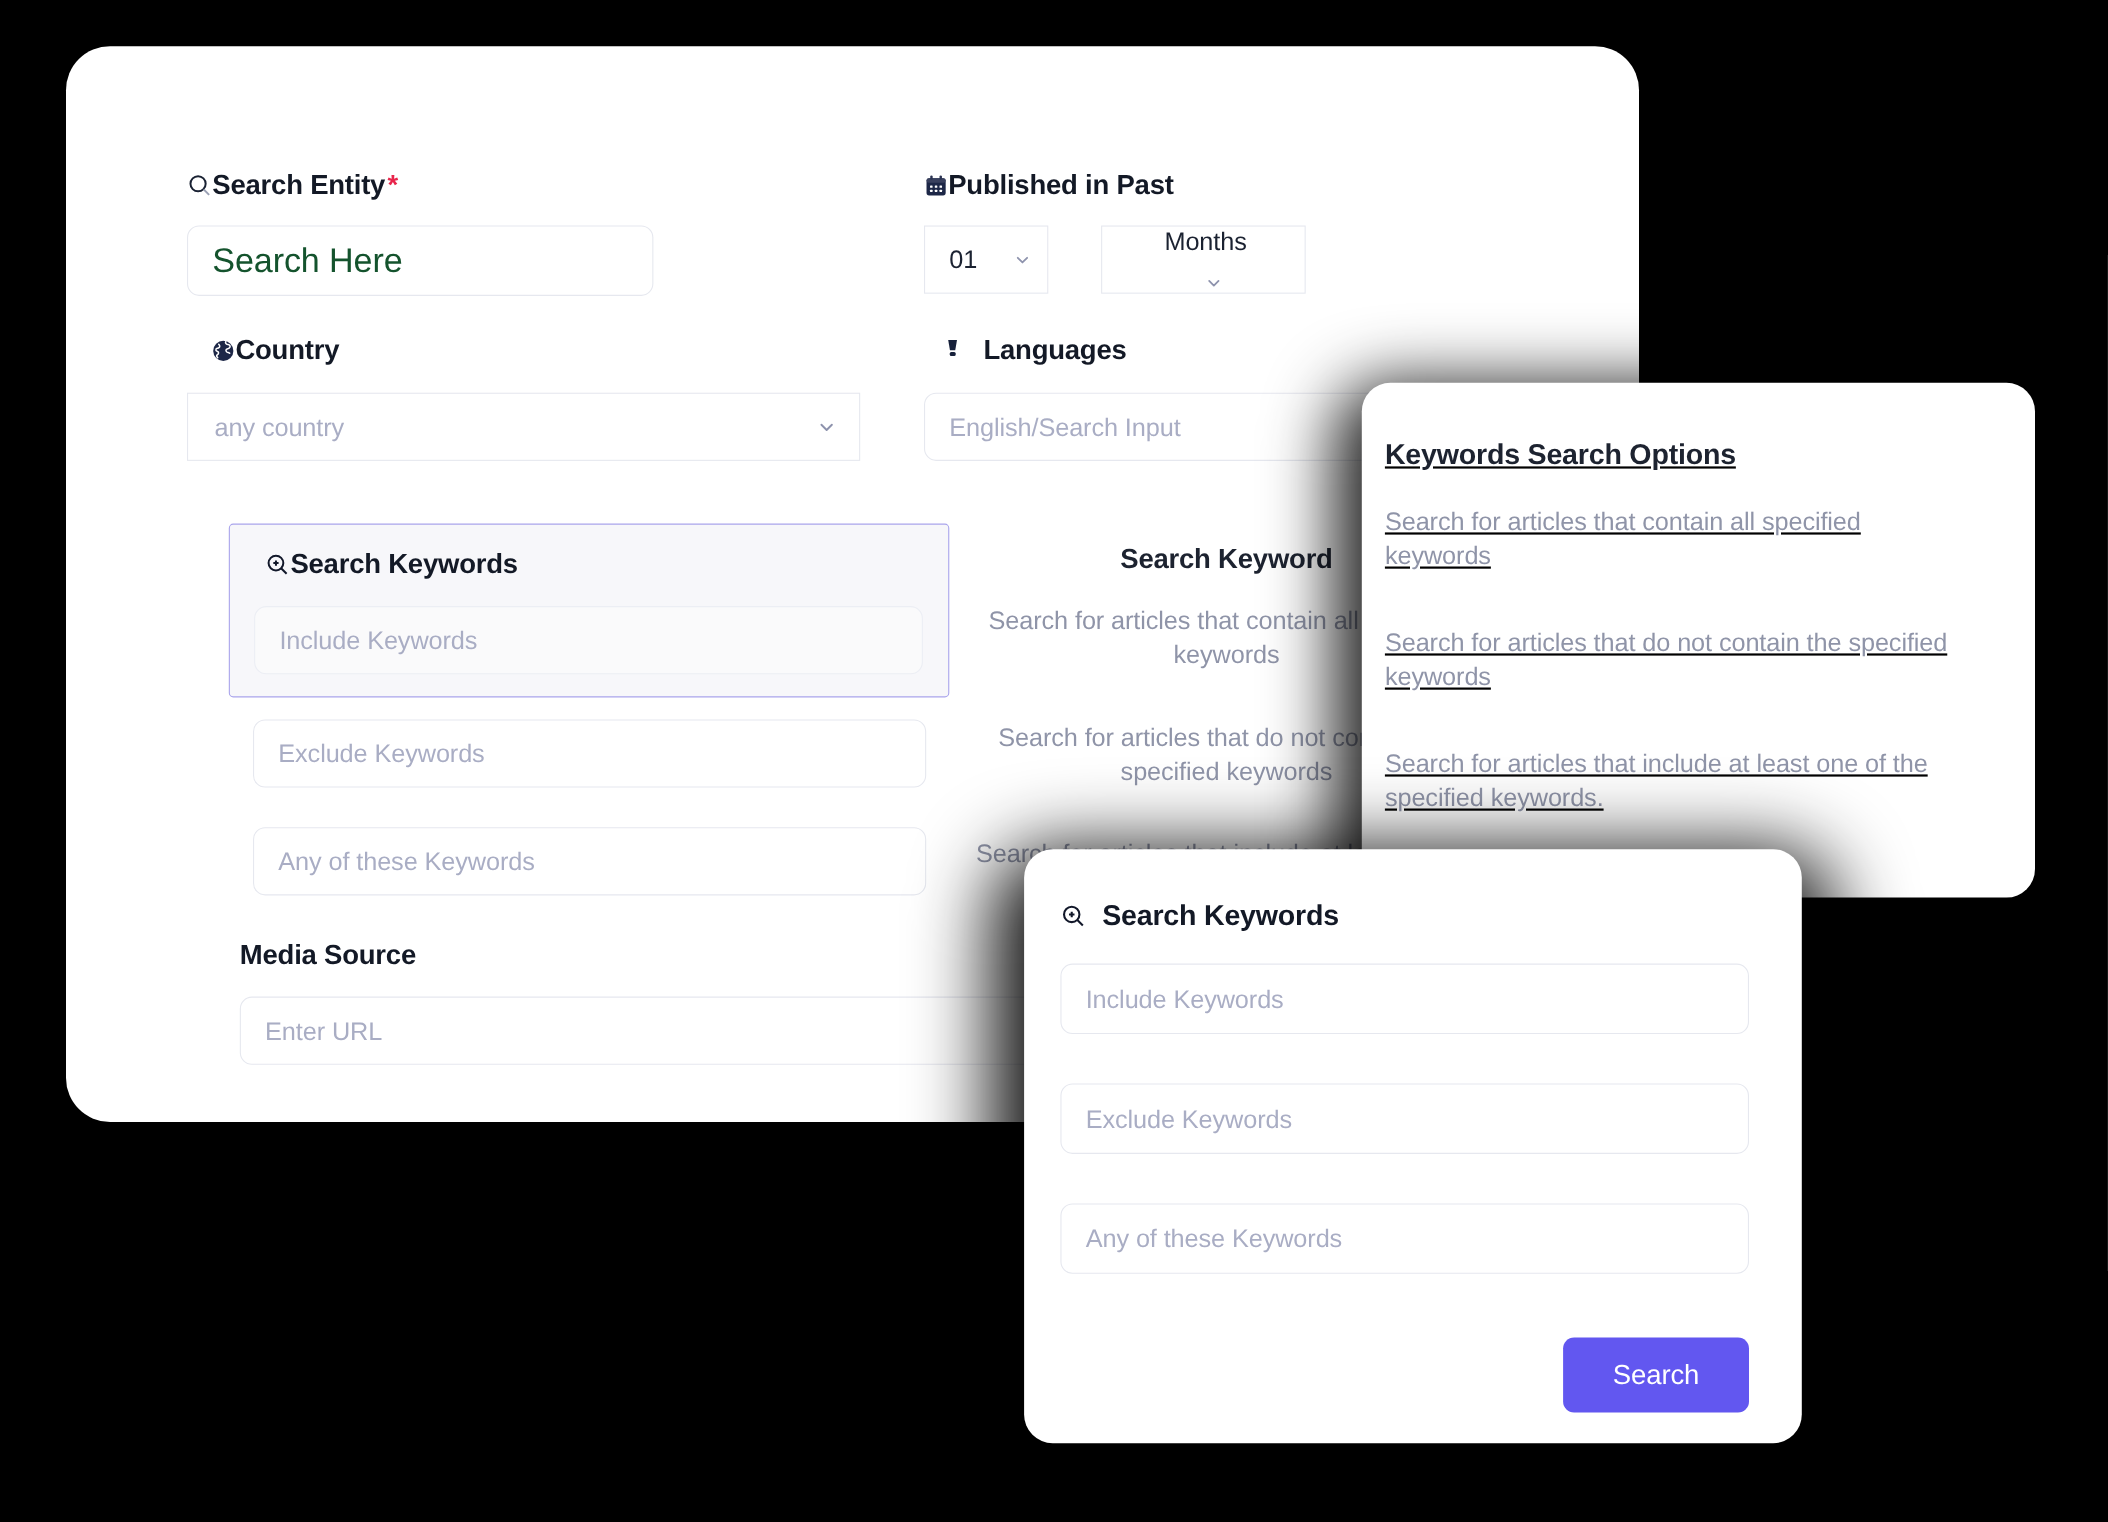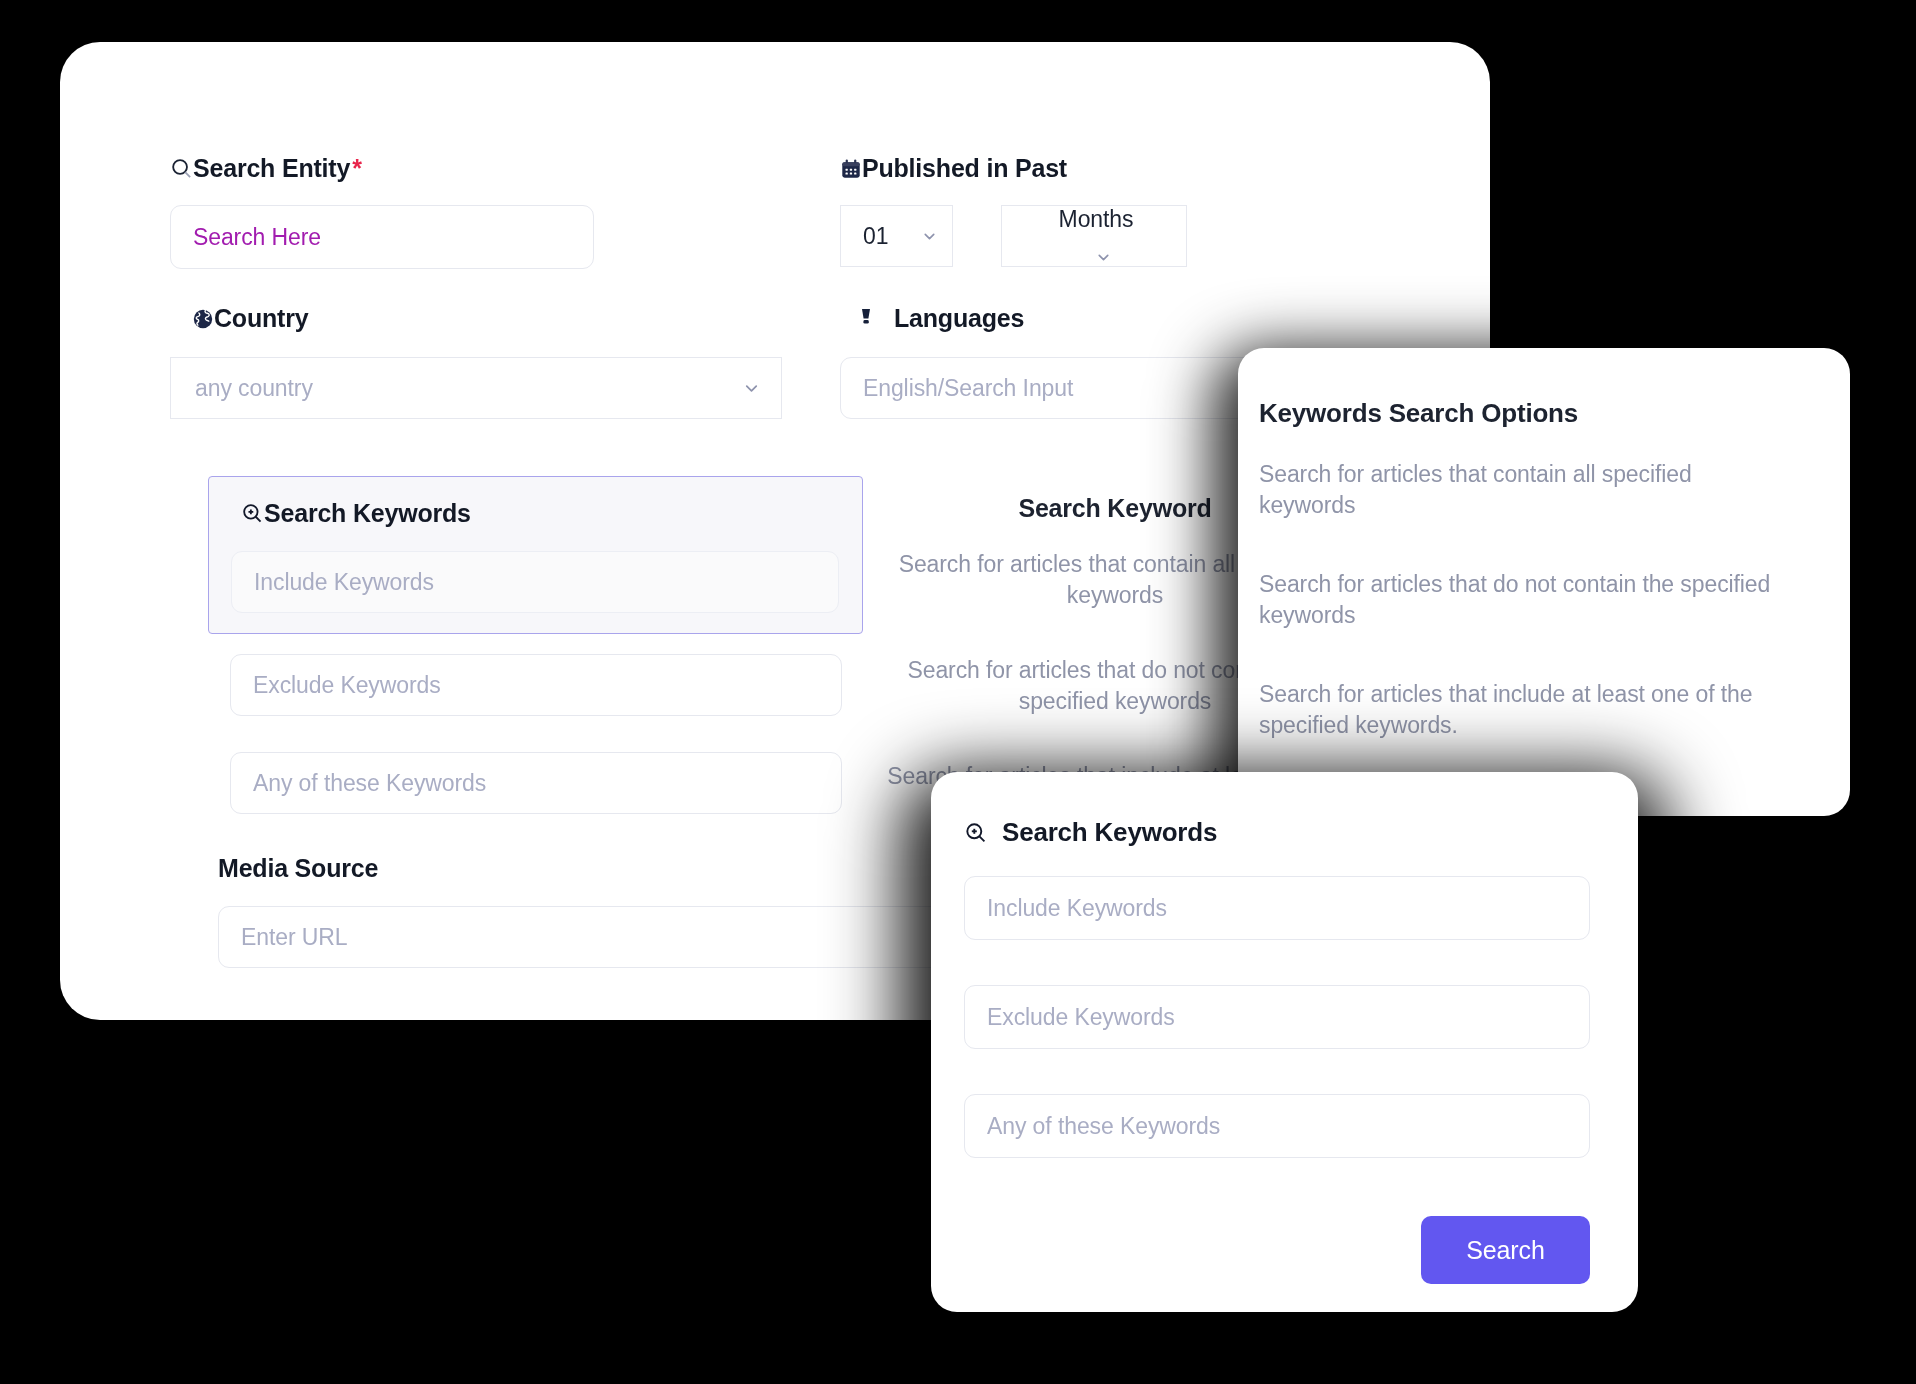--- a/index.html
+++ b/index.html
@@ -72,21 +72,21 @@
   .chev { color: #8e93ad; flex: none; margin-left: 14px; }
 
   
   .combo {
     display: flex; width: 424px; height: 64px;
     border: 1px solid #e6e8ef; border-radius: 11px; overflow: hidden;
     background: #fff;
   }
   .combo .left {
     flex: 1; display: flex; align-items: center; padding: 0 22px;
-    font-size: 23px; color: #a21caf; letter-spacing: -0.1px;
+    font-size: 31px; color: #14532d; letter-spacing: -0.1px;
   }
   .combo .right {
     width: 181px; border-left: 1px solid #e6e8ef;
     display: flex; align-items: center; justify-content: space-between;
     padding: 0 18px 0 19px; font-size: 23px; color: #1b2231;
   }
 
   
   .abs { position: absolute; }
 
@@ -264,21 +264,21 @@
     <div class="abs" style="left:820px; top:452px; width:470px;text-align:center;">
       <div class="desc-head">Search Keyword</div>
       <div class="desc-p" style="margin-top:26px;">Search for articles that contain all specified keywords</div>
       <div class="desc-p" style="margin-top:45px;">Search for articles that do not contain the specified keywords</div>
       <div class="desc-p" style="margin-top:45px;">Search for articles that include at least one of the specified keywords.</div>
     </div>
 
   </div>
 
   <div id="options-card" class="card">
-    <div style="position:absolute; left:21px; top:50px; width:560px;">
+    <div style="position:absolute; left:21px; top:50px; width:560px;text-decoration:underline;">
       <div class="opt-title">Keywords Search Options</div>
       <div class="opt-p" style="margin-top:30px; width:470px;">Search for articles that contain all specified keywords</div>
       <div class="opt-p" style="margin-top:48px; width:545px;">Search for articles that do not contain the specified keywords</div>
       <div class="opt-p" style="margin-top:48px; width:535px;">Search for articles that include at least one of the specified keywords.</div>
     </div>
   </div>
 
   <div id="modal-card" class="card">
     <div style="position:absolute; left:33px; top:45px; right:33px;">
       <div class="fld-label" style="gap:14px;">

